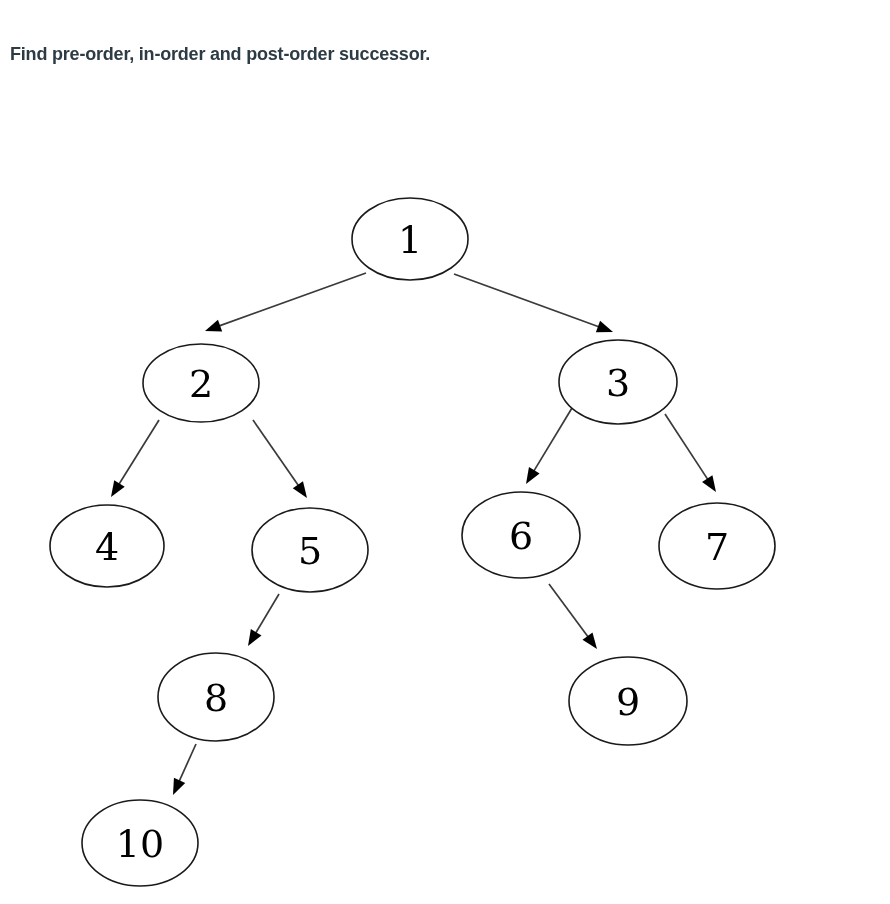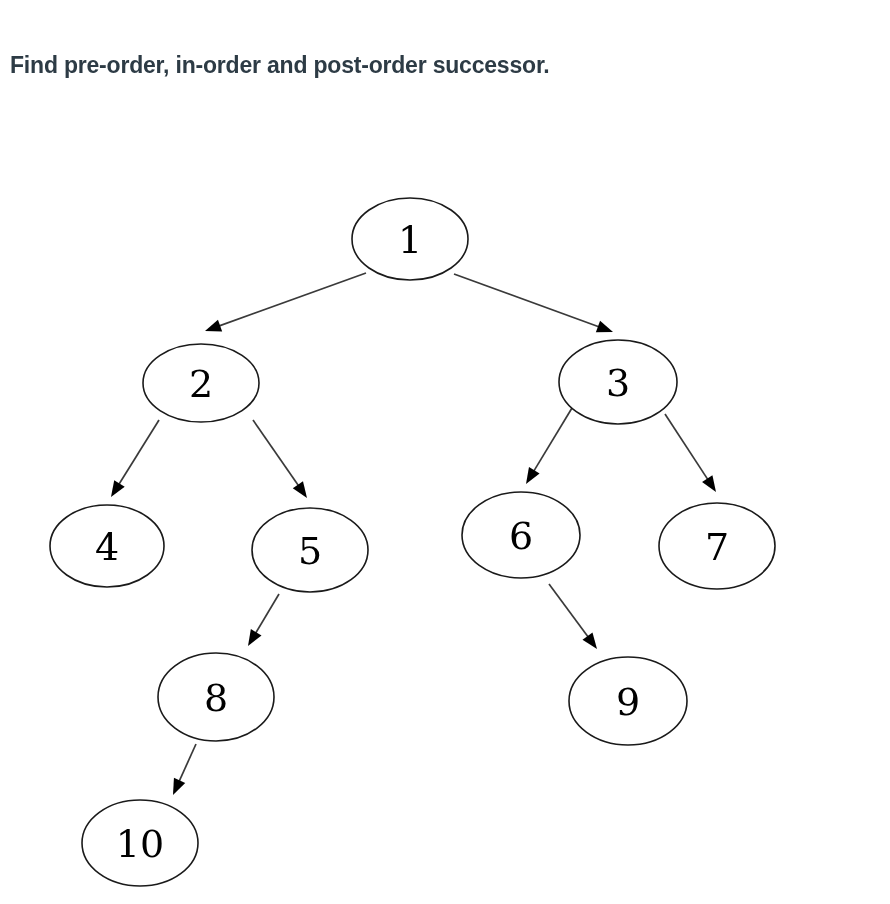--- a/index.html
+++ b/index.html
@@ -10,23 +10,23 @@
   body {
     width: 890px;
     height: 904px;
     position: relative;
     overflow: hidden;
     font-family: "Liberation Sans", sans-serif;
   }
   #question-title {
     position: absolute;
     left: 10px;
-    top: 52px;
+    top: 44px;
     font-family: "Liberation Sans", sans-serif;
-    font-size: 23px;
+    font-size: 18px;
     font-weight: bold;
     color: #2d3b45;
     letter-spacing: -0.2px;
     white-space: nowrap;
   }
   #tree-diagram {
     position: absolute;
     left: 0;
     top: 0;
     width: 890px;

